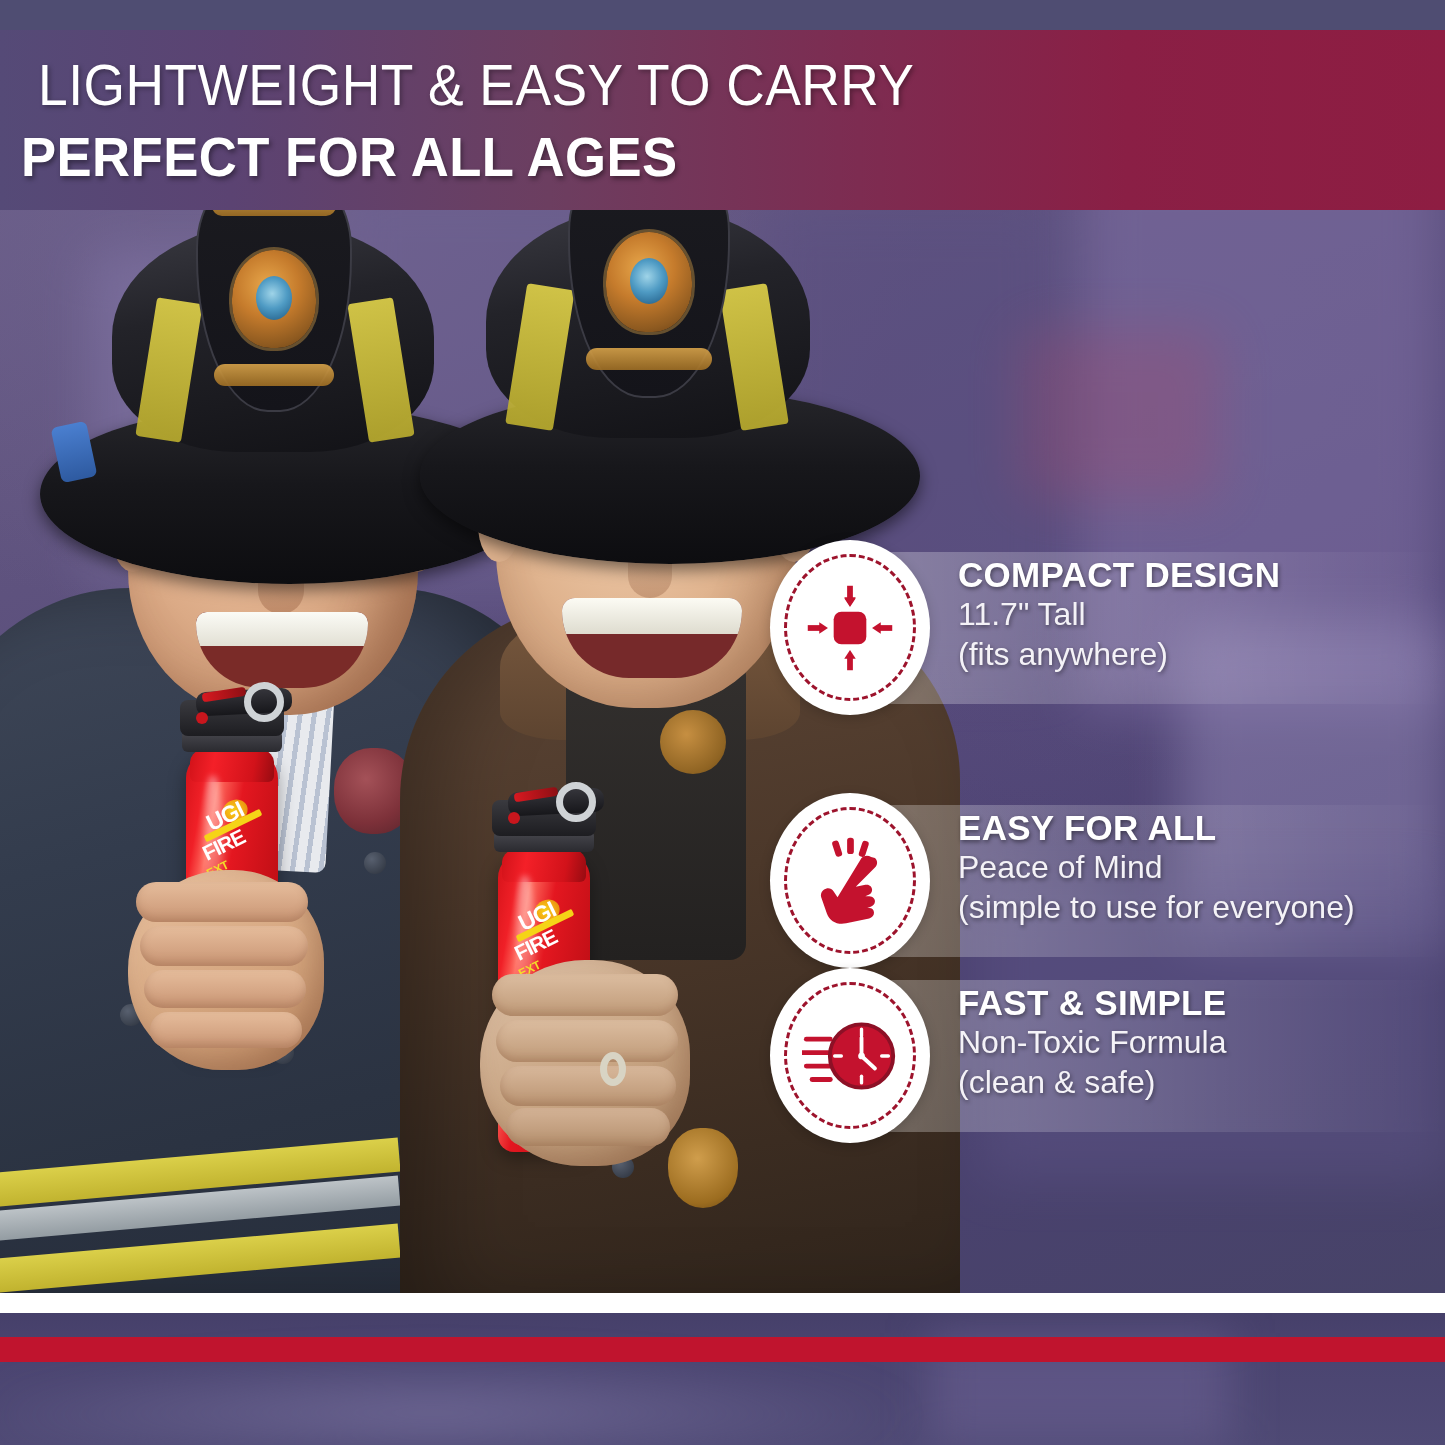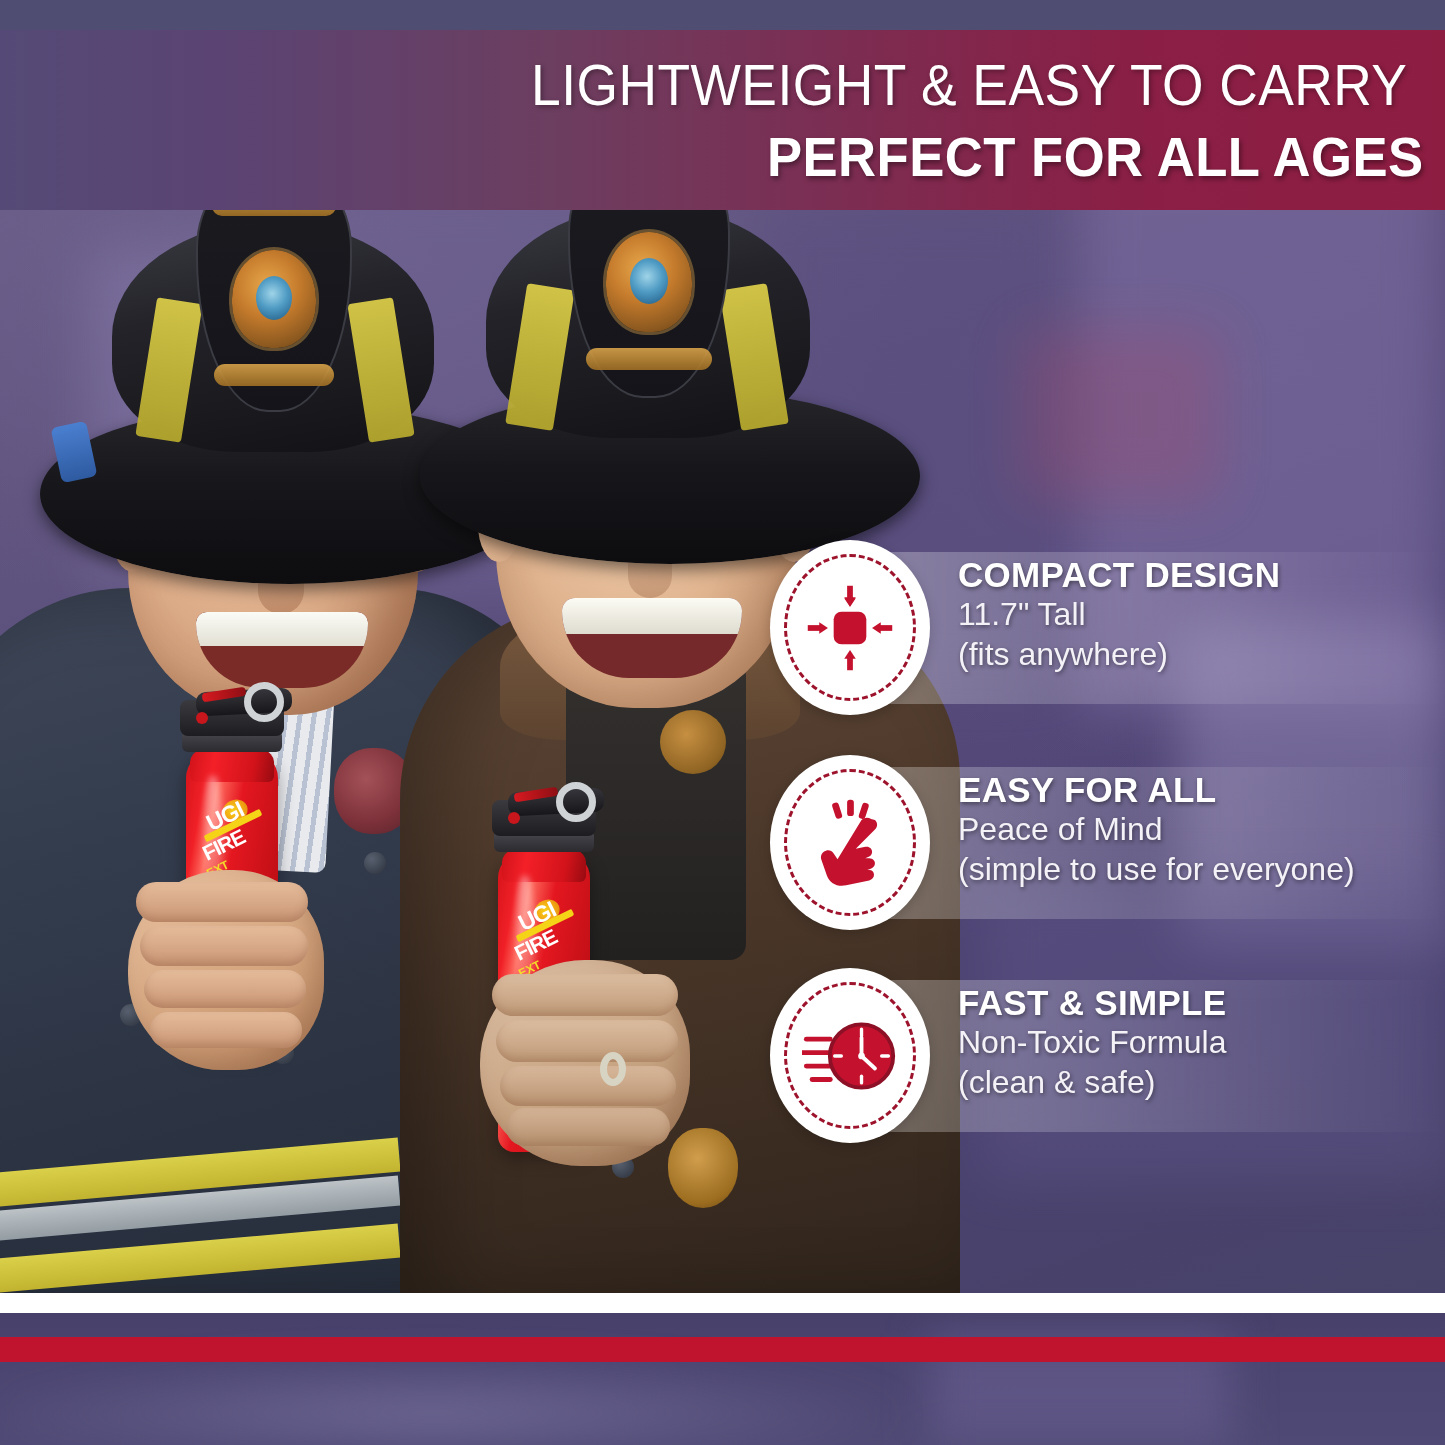--- a/index.html
+++ b/index.html
@@ -245,21 +245,21 @@
     background:radial-gradient(circle at 45% 45%, #f7d117 0%, #f2a313 55%, #d9800d 100%); }
   .ext-shine { position:absolute; border-radius:40%;
     background:linear-gradient(180deg,rgba(255,255,255,.82),rgba(255,255,255,0)); filter:blur(3px); }
   .ext-txt-sm { position:absolute; color:#f3dc2a; font-weight:800; }
 
   
   .topstrip { position:absolute; left:0; top:0; width:1445px; height:30px; background:#4f4d72; }
   .header-band {
     position:absolute; left:0; top:30px; width:1445px; height:180px;
     background:linear-gradient(90deg,#554a77 0%, #5b4372 16%, #6c3e60 38%, #7c2d52 58%, #8a1f45 78%, #8e1d42 100%);
-    display:flex; flex-direction:column; align-items:flex-end; justify-content:center;
+    display:flex; flex-direction:column; align-items:flex-start; justify-content:center;
   }
   .header-line1 {
     color:#ffffff; font-size:58px; font-weight:400; letter-spacing:.5px;
     text-shadow:2px 2px 5px rgba(0,0,0,.35); white-space:nowrap;
     transform:scaleX(.92);
   }
   .header-line2 {
     color:#ffffff; font-size:56px; font-weight:900; letter-spacing:.5px;
     text-shadow:2px 3px 6px rgba(0,0,0,.4); white-space:nowrap; margin-top:6px;
     transform:scaleX(.94);
@@ -471,21 +471,21 @@
           </g>
         </svg>
       </div>
       <div class="ftext">
         <div class="ftitle">COMPACT DESIGN</div>
         <div class="fsub">11.7" Tall</div>
         <div class="fsub2">(fits anywhere)</div>
       </div>
     </div>
 
-    <div class="feature" style="top:755px;">
+    <div class="feature" style="top:793px;">
       <div class="band"></div>
       <div class="circle">
         <div class="dashring"></div>
         <svg class="icon-svg" viewBox="0 0 100 100">
           <g fill="#c4122e">
             <rect x="33" y="8" width="7" height="17" rx="3" transform="rotate(-18 36 16)"></rect>
             <rect x="47" y="5" width="7" height="17" rx="3"></rect>
             <rect x="61" y="8" width="7" height="17" rx="3" transform="rotate(18 64 16)"></rect>
             <path d="M76 26c3 3 3 7 0 10L56 56l10-2c4-1 7 2 7 5 0 2-1 4-3 5l-4 2 4 0c4 0 6 3 6 5 0 3-2 5-5 6l-3 1 2 0c3 0 5 2 5 5s-2 5-5 6l-24 5c-9 2-17-2-20-10l-6-17c-1-4 1-8 5-9 3-1 6 0 8 3l4 6 25-41c3-3 7-3 10-1z"></path>
           </g>

